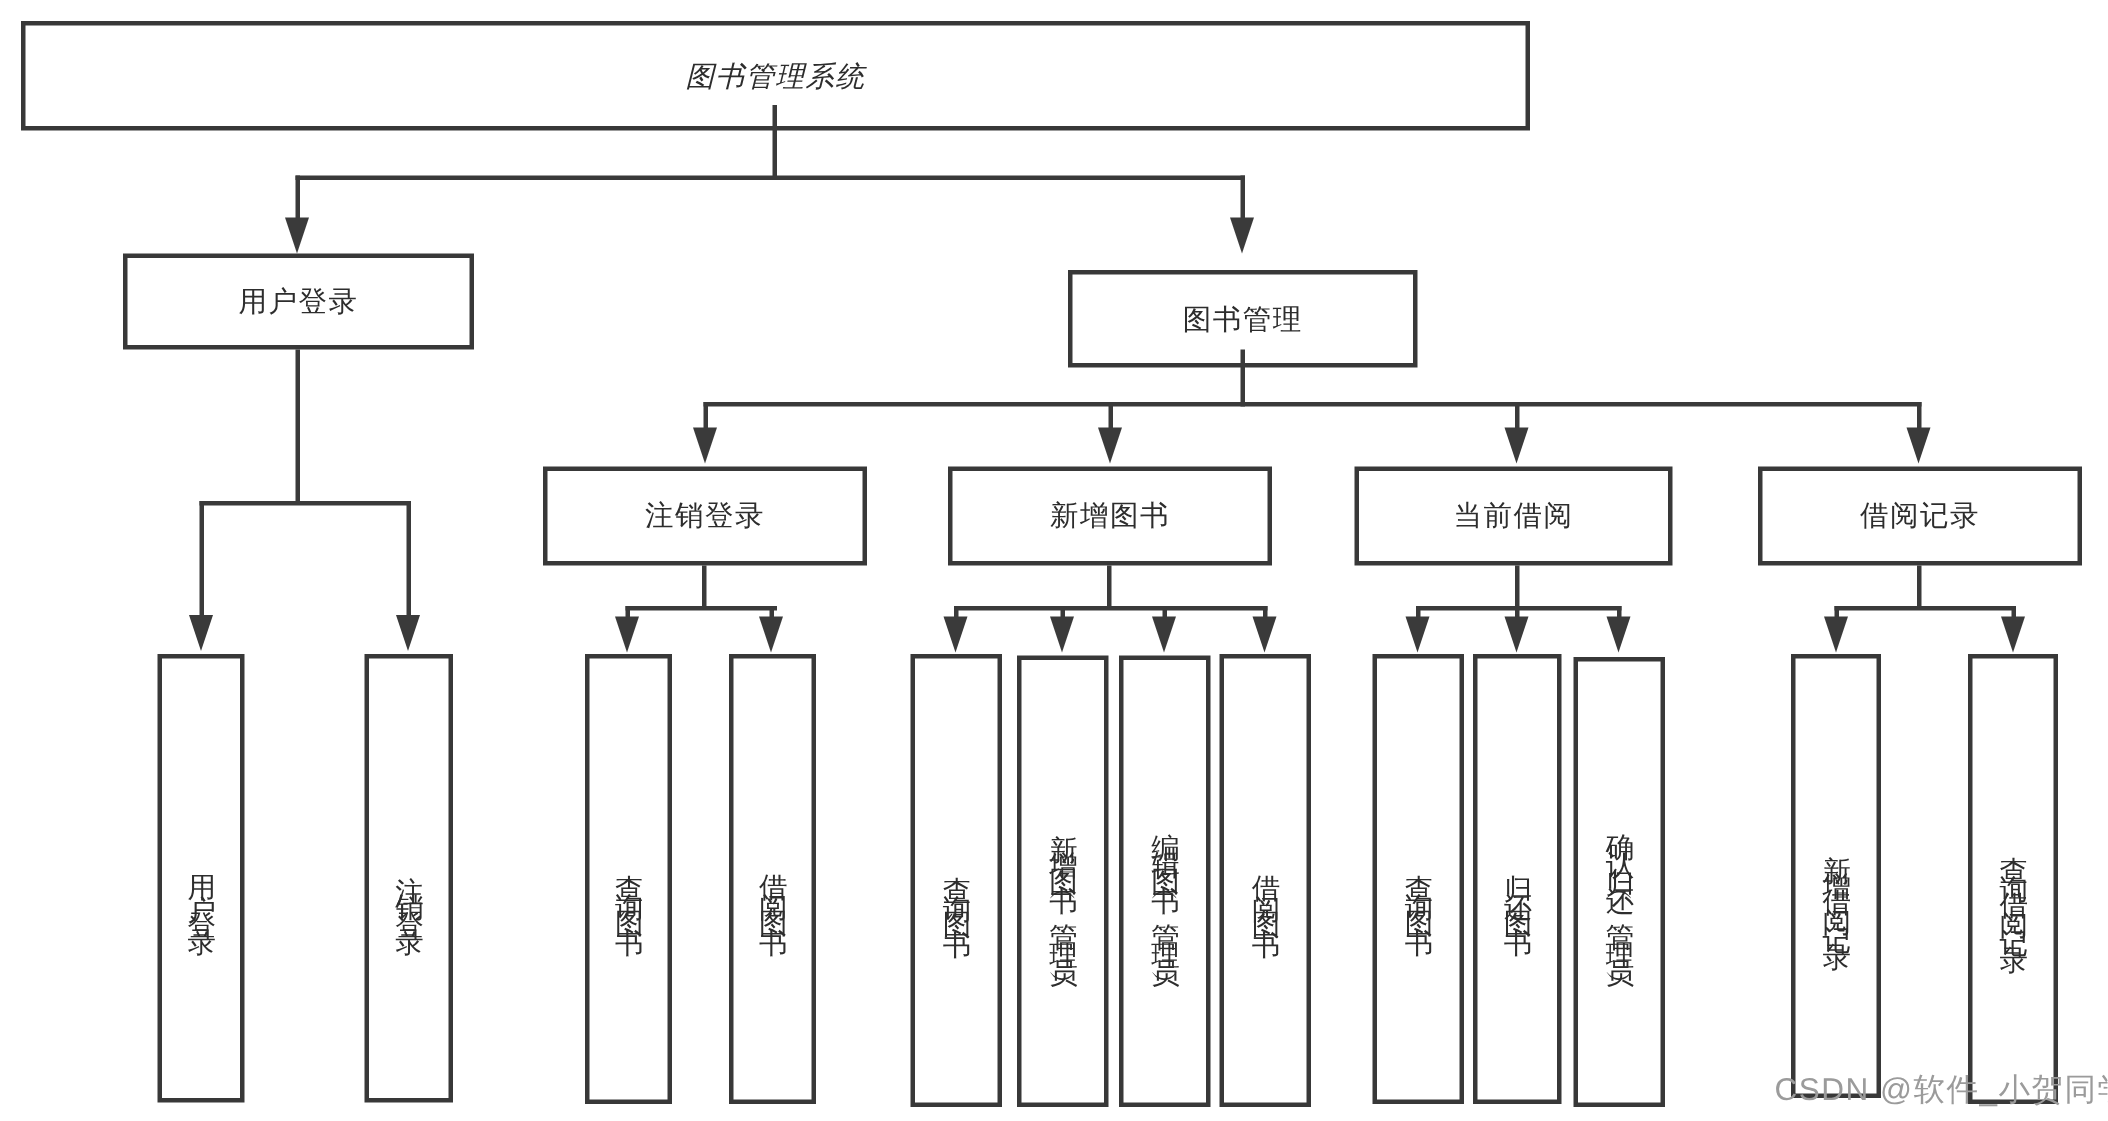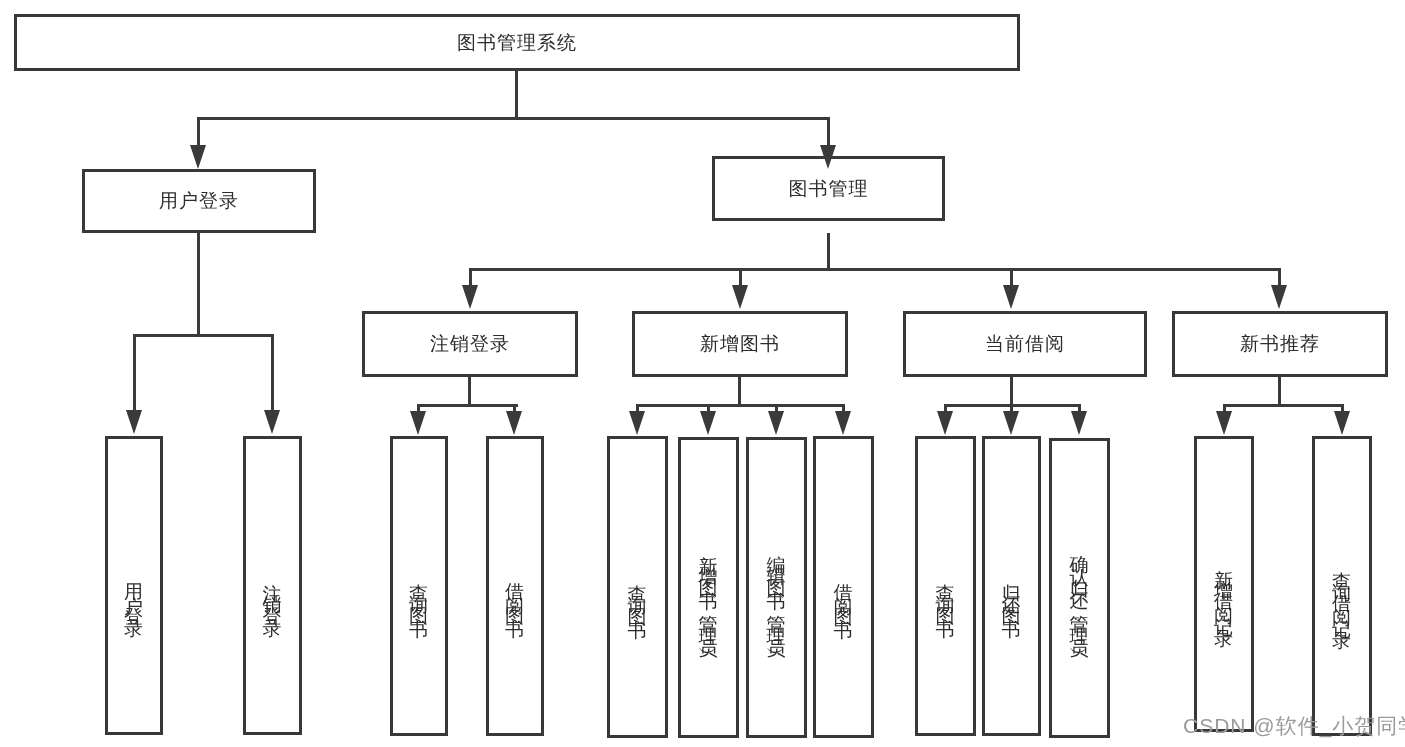--- a/index.html
+++ b/index.html
@@ -49,46 +49,46 @@
     font-size:21px;
     color:#9b9b9b;
     white-space:nowrap;
     z-index:5;
     letter-spacing:1px;
   }
 </style>
 </head>
 <body>
 
-<div class="hbox" style="left:14px;top:14px;width:1006px;height:57px;">
+<div class="hbox" style="left:14px;top:14px;width:1006px;height:73px;font-style:italic;">
   <span>图书管理系统</span>
 </div>
 
 <div class="hbox" style="left:82px;top:169px;width:234px;height:64px;">
   <span>用户登录</span>
 </div>
 
-<div class="hbox" style="left:712px;top:156px;width:233px;height:65px;">
+<div class="hbox" style="left:712px;top:180px;width:233px;height:65px;">
   <span>图书管理</span>
 </div>
 
 <div class="hbox" style="left:362px;top:311px;width:216px;height:66px;">
   <span>注销登录</span>
 </div>
 
 <div class="hbox" style="left:632px;top:311px;width:216px;height:66px;">
   <span>新增图书</span>
 </div>
 
-<div class="hbox" style="left:903px;top:311px;width:244px;height:66px;">
+<div class="hbox" style="left:903px;top:311px;width:212px;height:66px;">
   <span>当前借阅</span>
 </div>
 
 <div class="hbox" style="left:1172px;top:311px;width:216px;height:66px;">
-  <span>新书推荐</span>
+  <span>借阅记录</span>
 </div>
 
 <div class="vbox" style="left:105px;top:436px;width:58px;height:299px;">
   <span>用户登录</span>
 </div>
 <div class="vbox" style="left:243px;top:436px;width:59px;height:299px;">
   <span>注销登录</span>
 </div>
 
 <div class="vbox" style="left:390px;top:436px;width:58px;height:300px;">

